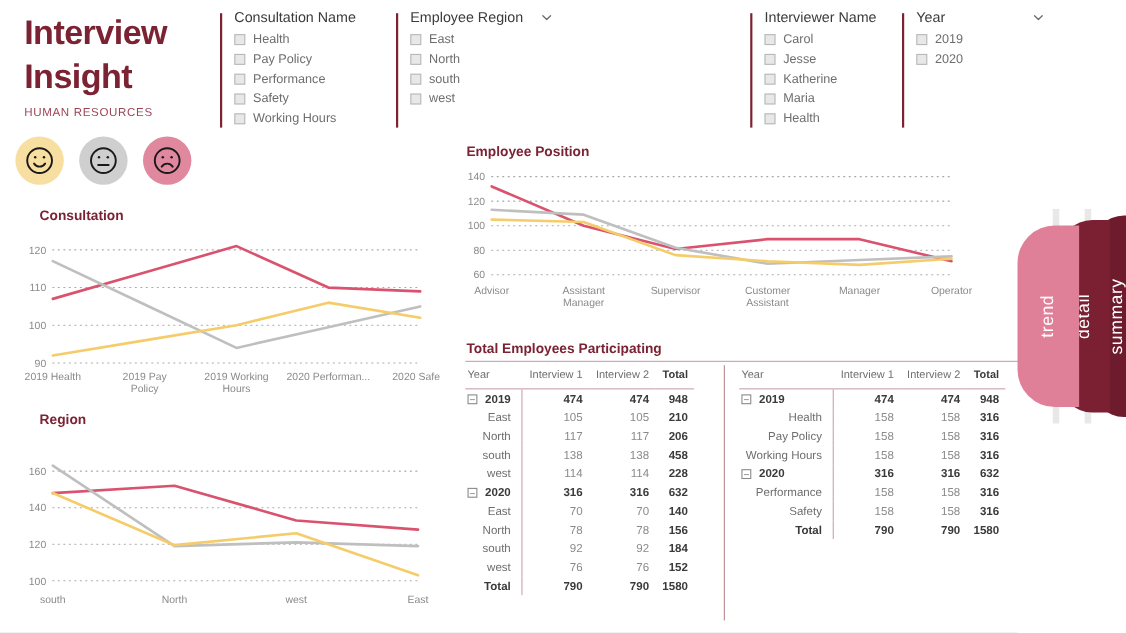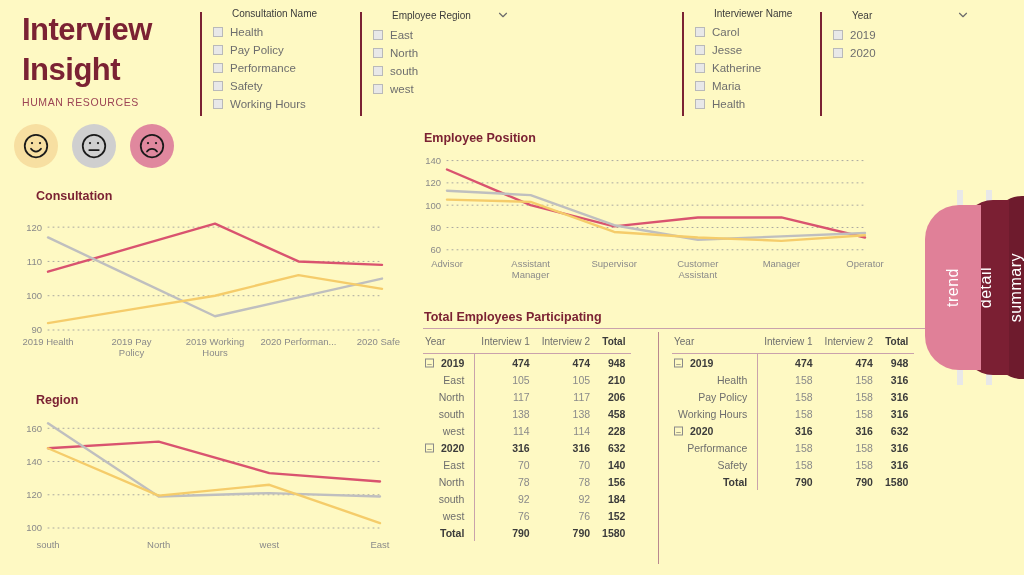--- a/index.html
+++ b/index.html
@@ -2,21 +2,21 @@
 <html><head>
 <meta charset="utf-8">
 <style>
   * { box-sizing: border-box; margin: 0; padding: 0; }
   html, body {
     width: 1024px; height: 575px;
     background: #e8e8e8;
     font-family: "Liberation Sans", sans-serif;
     overflow: hidden;
   }
-  #app { position: relative; width: 1024px; height: 575px; background: #fef9c3; }
+  #app { position: relative; width: 1024px; height: 575px; background: #ffffff; }
 
   
   .brand { position: absolute; left: 22px; top: 10px; width: 175px; }
   .brand-title {
     font-size: 31px; font-weight: bold; color: #7b2233;
     line-height: 1.28; letter-spacing: -0.5px;
   }
   .brand-sub {
     margin-top: 7px; font-size: 10.5px; color: #9c4455;
     letter-spacing: 0.6px; font-weight: normal;
@@ -27,22 +27,22 @@
           align-items: center; justify-content: center; }
   .mood svg { display: block; }
 
   
   .slicer { position: absolute; top: 8px; padding-left: 13px; }
   .slicer:before {
     content: ""; position: absolute; left: 0; top: 4px; bottom: 0;
     width: 2px; background: #7b2233;
   }
   .slicer-head {
-    display: flex; align-items: center; font-size: 10px; color: #3b3b3b;
-    margin-bottom: 5px; white-space: nowrap; margin-left: 19px;
+    display: flex; align-items: center; font-size: 13px; color: #3b3b3b;
+    margin-bottom: 5px; white-space: nowrap;
   }
   .slicer-head .t { flex: 1; }
   .chev { width: 14px; height: 14px; color: #6b6b6b; flex: none; margin-left: 14px; }
   .opt { display: flex; align-items: center; gap: 7px; height: 15px; margin-top: 3px; }
   .cb { width: 10px; height: 10px; border: 1px solid #b9b9b9; background: #e8e8e8; flex: none; }
   .opt-l { font-size: 11.5px; color: #6e6e6e; white-space: nowrap; }
 
   #sl-consult { left: 200px; height: 108px; }
   #sl-region  { left: 360px; height: 108px; width: 130px; }
   #sl-intno   { left: 523px; height: 108px; }
@@ -276,21 +276,21 @@
         <text x="115.6" y="122" text-anchor="middle" class="catlabel">Assistant</text>
         <text x="115.6" y="133" text-anchor="middle" class="catlabel">Manager</text>
         <text x="199.2" y="122" text-anchor="middle" class="catlabel">Supervisor</text>
         <text x="282.8" y="122" text-anchor="middle" class="catlabel">Customer</text>
         <text x="282.8" y="133" text-anchor="middle" class="catlabel">Assistant</text>
         <text x="366.4" y="122" text-anchor="middle" class="catlabel">Manager</text>
         <text x="450" y="122" text-anchor="middle" class="catlabel">Operator</text>
       </svg>
     </div>
 
-  <div class="vtitle" style="left:36px; top:393px;">Region</div>
+  <div class="vtitle" style="left:36px; top:374px;">Region</div>
   <div class="chart" id="chart-region" style="left:10px; top:405px;">
       <svg width="390" height="160" viewBox="0 0 390 160">
         <line x1="38" y1="123.01408450704226" x2="370" y2="123.01408450704226" stroke="#9b9b9b" stroke-width="1" stroke-dasharray="1 4" stroke-linecap="round" opacity="0.85"></line>
         <text x="32" y="126.41408450704226" text-anchor="end" class="axlabel">100</text>
         <line x1="38" y1="89.77464788732394" x2="370" y2="89.77464788732394" stroke="#9b9b9b" stroke-width="1" stroke-dasharray="1 4" stroke-linecap="round" opacity="0.85"></line>
         <text x="32" y="93.17464788732394" text-anchor="end" class="axlabel">120</text>
         <line x1="38" y1="56.53521126760563" x2="370" y2="56.53521126760563" stroke="#9b9b9b" stroke-width="1" stroke-dasharray="1 4" stroke-linecap="round" opacity="0.85"></line>
         <text x="32" y="59.93521126760563" text-anchor="end" class="axlabel">140</text>
         <line x1="38" y1="23.295774647887313" x2="370" y2="23.295774647887313" stroke="#9b9b9b" stroke-width="1" stroke-dasharray="1 4" stroke-linecap="round" opacity="0.85"></line>
         <text x="32" y="26.695774647887312" text-anchor="end" class="axlabel">160</text>

